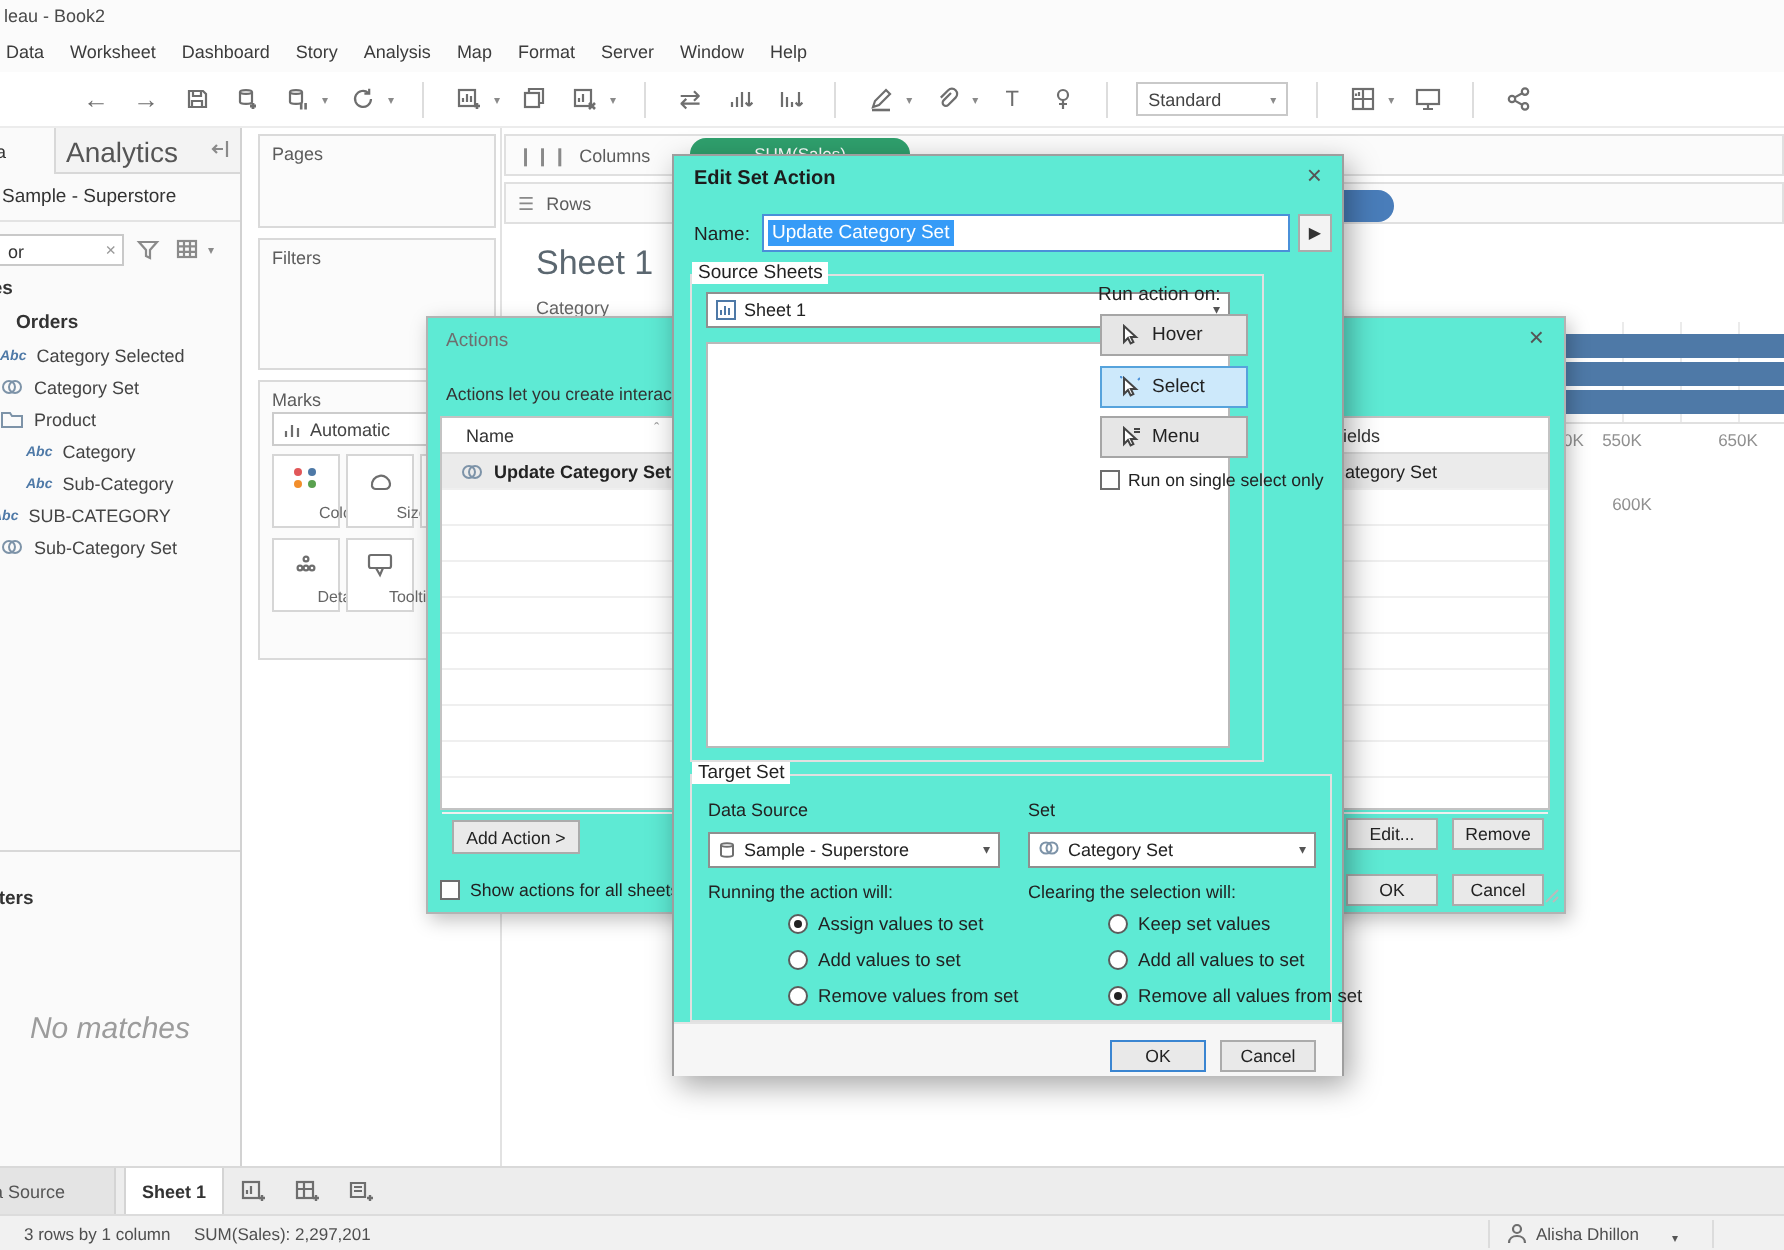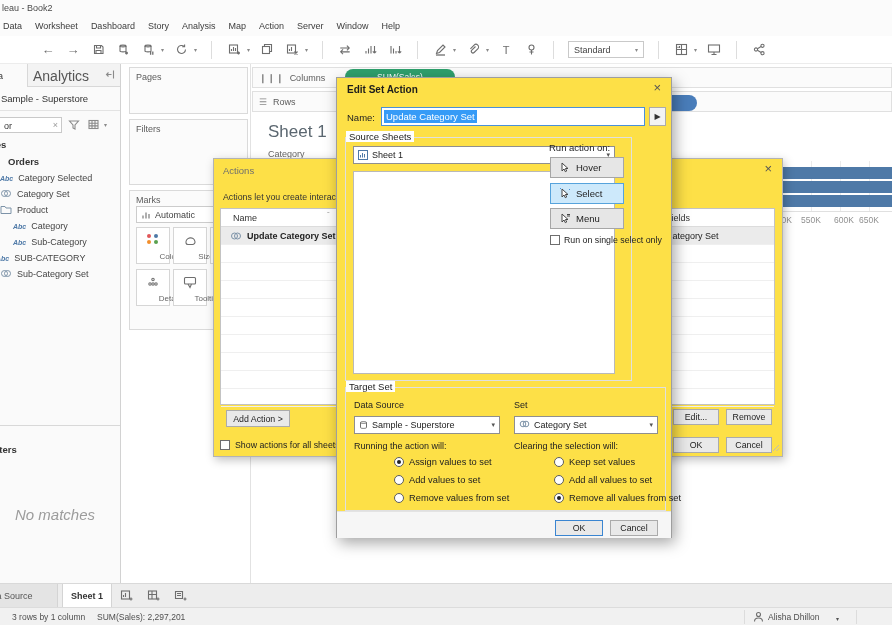--- a/index.html
+++ b/index.html
@@ -89,21 +89,21 @@
               display:flex; align-items:center; justify-content:center; font-size:9px; color:#555; }
   .tab-sheet1 { position:absolute; left:62px; top:0; width:50px; height:24px; background:#fff; border:1px solid #d4d4d4; border-top:none;
                 display:flex; align-items:center; justify-content:center; font-size:9px; color:#333; font-weight:bold; }
   .new-ic { position:absolute; top:5px; width:15px; height:14px; } .new-ic svg { stroke:#6e6e6e; fill:none; stroke-width:1.1; }
   .statusbar { left:0; top:607px; width:892px; height:18px; background:#f1f1f1; border-top:1px solid #dcdcdc; }
   .statusbar .st { position:absolute; top:4px; font-size:8.5px; color:#4f4f4f; }
   .user-ic svg { stroke:#6e6e6e; fill:none; stroke-width:1.1; }
   .sb-sep { position:absolute; top:2px; width:1px; height:14px; background:#dcdcdc; }
 
   
-  .dlg { background:#fde047; }
+  .dlg { background:#5eead4; }
   .dlg-actions { left:213px; top:158px; width:570px; height:299px; border:1px solid #b3b3b3; box-shadow:2px 3px 9px rgba(0,0,0,.25); z-index:20; }
   .dlg-actions .dtitle { position:absolute; left:9px; top:6px; font-size:9.5px; color:#6e6e6e; }
   .dlg-close { position:absolute; right:10px; top:3px; font-size:13px; color:#555; line-height:14px; }
   .act-desc { position:absolute; left:9px; top:33px; font-size:8.8px; color:#333; white-space:nowrap; }
   .act-list { position:absolute; left:6px; top:49px; width:555px; height:197px; border:1px solid #c3c3c3; background:#fff; }
   .act-head { position:absolute; left:0; top:0; width:100%; height:18px; border-bottom:1px solid #dcdcdc; }
   .act-head .h-name { position:absolute; left:12px; top:4px; font-size:9px; color:#333; }
   .act-head .h-sort { position:absolute; left:106px; top:1px; font-size:8px; color:#999; }
   .act-head .h-fields { position:absolute; left:445px; top:4px; font-size:9px; color:#333; }
   .act-row { position:absolute; left:0; width:100%; height:18px; border-bottom:1px solid #efefef; }
@@ -155,21 +155,21 @@
     <span class="ttl">leau - Book2</span>
   </div>
 
   <div class="abs menubar">
     <span>Data</span>
     <span>Worksheet</span>
     <span>Dashboard</span>
     <span>Story</span>
     <span>Analysis</span>
     <span>Map</span>
-    <span>Action</span>
+    <span>Format</span>
     <span>Server</span>
     <span>Window</span>
     <span>Help</span>
   </div>
 
   <div class="abs toolbar">
     <span class="tb-ic">←</span>
     <span class="tb-ic">→</span>
     <span class="tb-ic">
         <svg width="13" height="13">
@@ -438,21 +438,21 @@
     <div class="gridline" style="left:530px;"></div>
     <div class="gridline" style="left:559px;"></div>
     <div class="gridline" style="left:588px;"></div>
     <div class="gridline" style="left:617px;"></div>
     <div class="bar" style="top:51px;"></div>
     <div class="bar" style="top:65px;"></div>
     <div class="bar" style="top:79px;"></div>
     <div class="axisline"></div>
     <div class="tick" style="left:515px;">500K</div>
     <div class="tick" style="left:544px;">550K</div>
-    <div class="tick" style="left:577px;">600K</div>
+    <div class="tick" style="left:549px;margin-top:32px;">600K</div>
     <div class="tick" style="left:602px;">650K</div>
   </div>
 
   <div class="abs dlg dlg-actions">
     <span class="dtitle">Actions</span>
     <span class="dlg-close">×</span>
     <div class="act-desc">Actions let you create interacti</div>
     <div class="act-list">
       <div class="act-head">
         <span class="h-name">Name</span>

